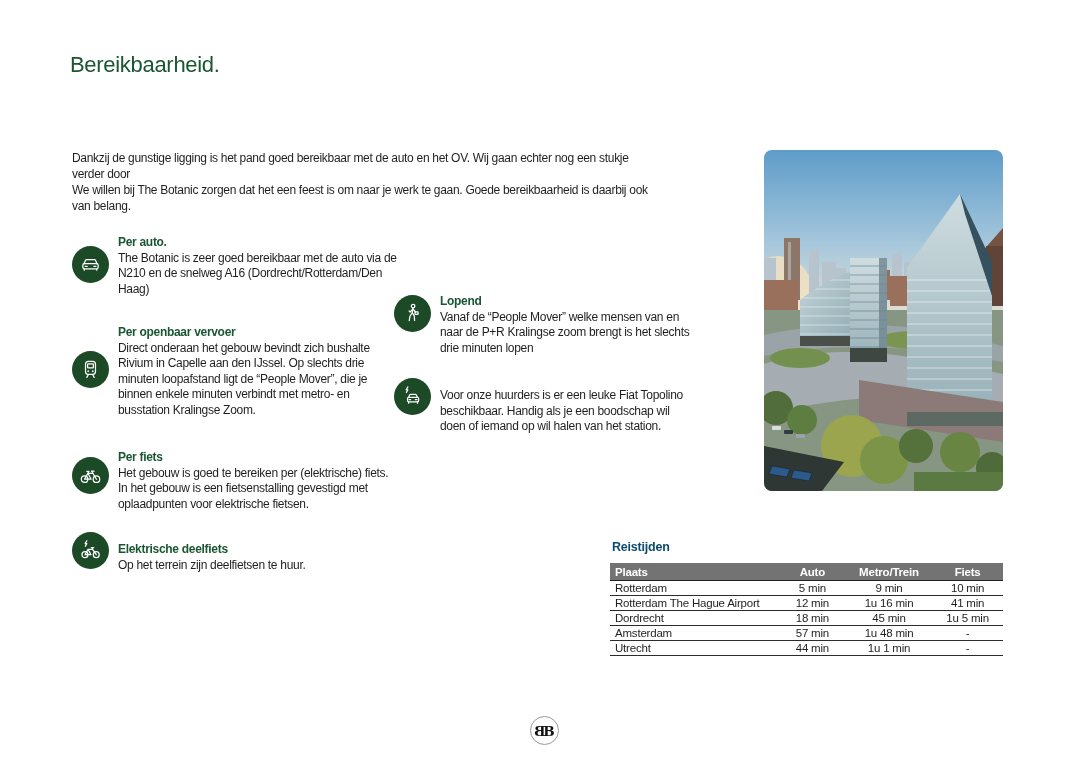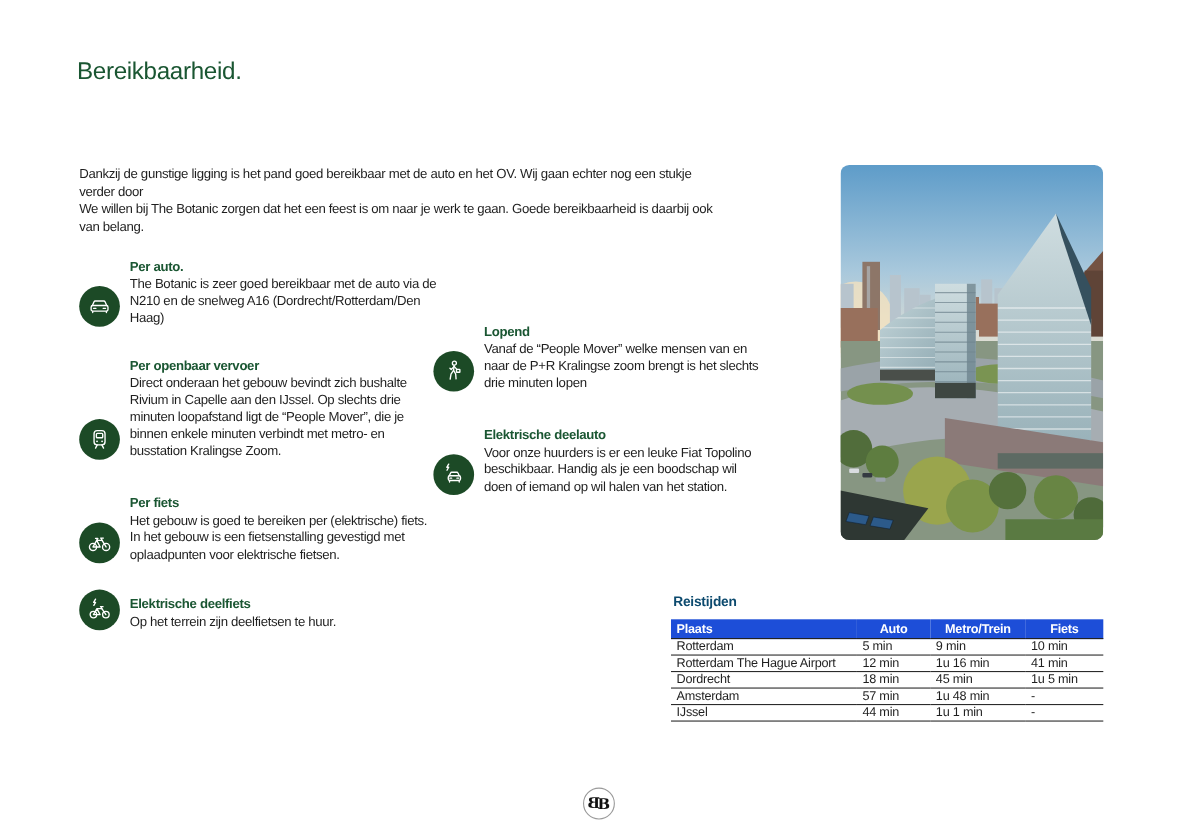--- a/index.html
+++ b/index.html
@@ -14,21 +14,21 @@
     position:absolute; left:70px; top:52px; margin:0;
     font-size:22px; font-weight:500; color:#1a5632; letter-spacing:-0.3px;
   }
   
   .intro {
     position:absolute; left:72px; top:150px; width:588px;
     font-size:12px; line-height:16px; letter-spacing:-0.3px;
   }
   .intro p { margin:0; }
   
-  .section { position:absolute; display:flex; align-items:flex-end; }
+  .section { position:absolute; display:flex; align-items:center; }
   .icon-circle {
     width:37px; height:37px; min-width:37px; border-radius:50%;
     background:#1c4a26; display:flex; align-items:center; justify-content:center;
     margin-right:9px;
   }
   .icon-circle svg { width:23px; height:23px; stroke:#ffffff; fill:none;
     stroke-width:1.3; stroke-linecap:round; stroke-linejoin:round; }
   .sec-text { font-size:12px; line-height:15.5px; letter-spacing:-0.3px; }
   .sec-title { font-weight:bold; color:#1a5632; }
   .sec-body { color:#1f1f1f; }
@@ -50,26 +50,26 @@
     border-radius:8px; overflow:hidden;
   }
   .photo svg { display:block; width:100%; height:100%; }
   
   .travel { position:absolute; left:610px; top:540px; width:393px; }
   .travel-title { font-size:12.5px; font-weight:bold; color:#0c4a6e;
     letter-spacing:-0.2px; margin:0 0 9px 2px; }
   table.travel-table { width:100%; border-collapse:collapse;
     font-size:11.5px; letter-spacing:-0.2px; }
   .travel-table thead th {
-    background:#1d4ed8; color:#ffffff; font-weight:bold;
+    background:#737373; color:#ffffff; font-weight:bold;
     padding:2.5px 5px; text-align:center; border-bottom:1.5px solid #222;
   }
   .travel-table thead th:first-child { text-align:left; }
   .travel-table tbody td {
-    padding:1px 5px; height:14px; 
+    padding:1px 5px; height:14px; text-align:center;
     border-bottom:1.5px solid #2b2b2b;
   }
   .travel-table tbody td:first-child { text-align:left; }
   col.c-plaats { width:43%; } col.c-auto { width:17%; }
   col.c-metro { width:22%; }  col.c-fiets { width:18%; }
   
   .logo {
     position:absolute; left:530px; top:716px; width:29px; height:29px;
     border:1px solid #9a9a9a; border-radius:50%;
     display:flex; align-items:center; justify-content:center;
@@ -172,21 +172,20 @@
   <div class="icon-circle">
     <svg viewBox="0 0 24 24">
       <path d="M7.2 2 L5.4 5 H7.2 L5.6 7.8"></path>
       <path d="M7.8 13 L9 10.4 Q9.3 9.7 10 9.7 H15 Q15.7 9.7 16 10.4 L17.2 13"></path>
       <rect x="6.8" y="13" width="11.6" height="4.6" rx="1.4"></rect>
       <path d="M8.4 15.3 H10 M15 15.3 H16.6"></path>
       <path d="M8 17.9 V19 M17.2 17.9 V19"></path>
     </svg>
   </div>
   <div class="sec-text">
-    <div class="sec-title">Elektrische deelauto</div>
     <div class="sec-body">Voor onze huurders is er een leuke Fiat Topolino beschikbaar. Handig als je een boodschap wil doen of iemand op wil halen van het station.</div>
   </div>
 </div>
 
 <div class="photo">
   <svg viewBox="0 0 239 341" preserveAspectRatio="none">
     <defs>
       <linearGradient id="sky" x1="0" y1="0" x2="0" y2="1">
         <stop offset="0" stop-color="#5e9cc9"></stop>
         <stop offset="0.55" stop-color="#a8c8dc"></stop>
@@ -311,21 +310,21 @@
         <td>45 min</td>
         <td>1u 5 min</td>
       </tr>
       <tr>
         <td>Amsterdam</td>
         <td>57 min</td>
         <td>1u 48 min</td>
         <td>-</td>
       </tr>
       <tr>
-        <td>IJssel</td>
+        <td>Utrecht</td>
         <td>44 min</td>
         <td>1u 1 min</td>
         <td>-</td>
       </tr>
     </tbody>
   </table>
 </div>
 
 <div class="logo">
   <span class="b-rev">B</span>

